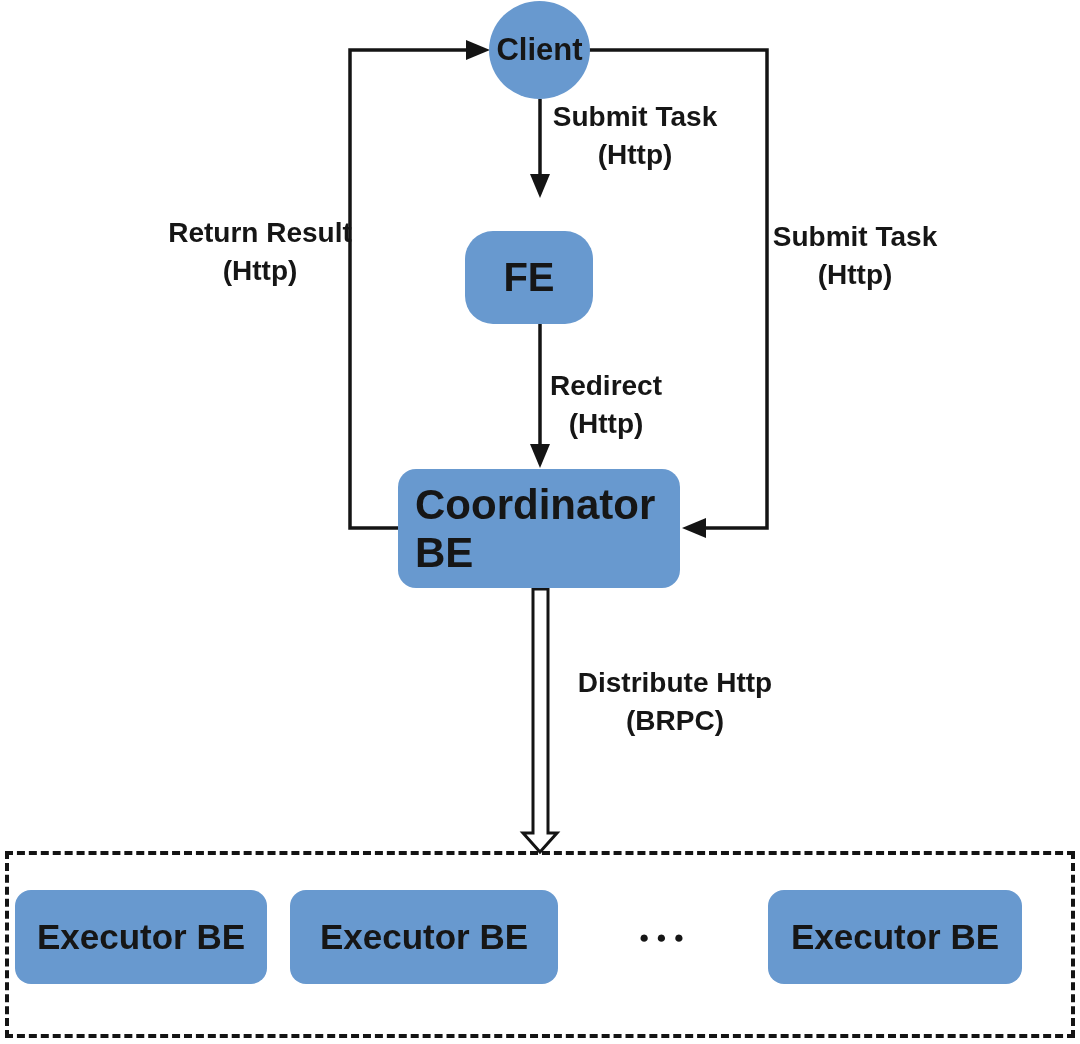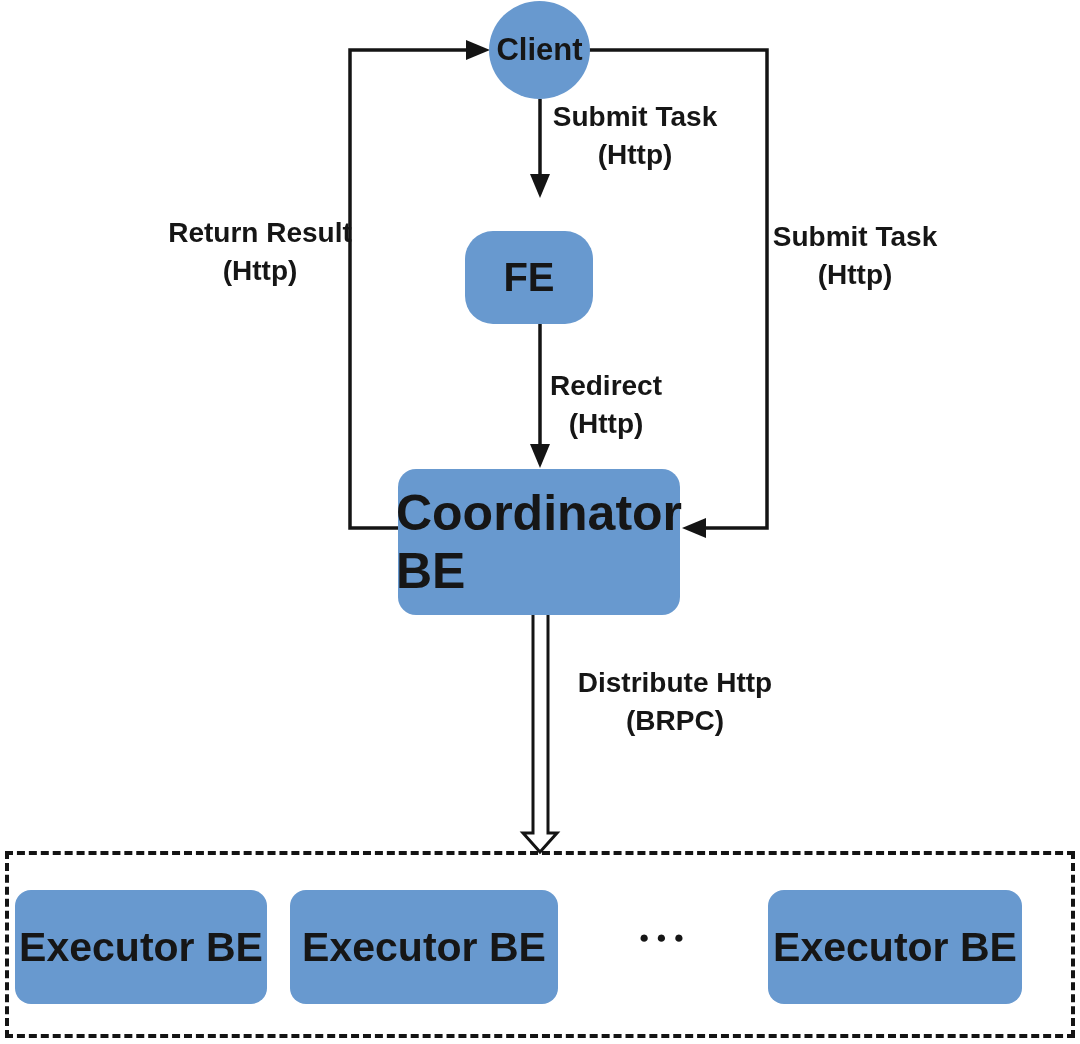--- a/index.html
+++ b/index.html
@@ -28,25 +28,25 @@
   .node-circle{
     left:489px;top:1px;width:101px;height:98px;
     border-radius:50%;
     font-size:31px;
   }
   .node-fe{
     left:465px;top:200px;width:128px;height:93px;
     border-radius:28px;font-size:40px;margin-top:31px;
   }
   .node-coordinator{
-    left:398px;top:469px;width:282px;height:146px;
-    border-radius:18px;font-size:50px;
+    left:398px;top:469px;width:282px;height:119px;
+    border-radius:18px;font-size:42px;padding-left:17px;
   }
   .node-executor{
-    top:890px;height:114px;border-radius:16px;font-size:41px;
+    top:890px;height:94px;border-radius:16px;font-size:35px;
   }
   .node-exec1{left:15px;width:252px;}
   .node-exec2{left:290px;width:268px;}
   .node-exec3{left:768px;width:254px;}
   .edge-label{
     position:absolute;
     font-weight:bold;font-size:28px;line-height:1.35;
     text-align:center;white-space:pre-line;
     color:var(--text-color);
   }

